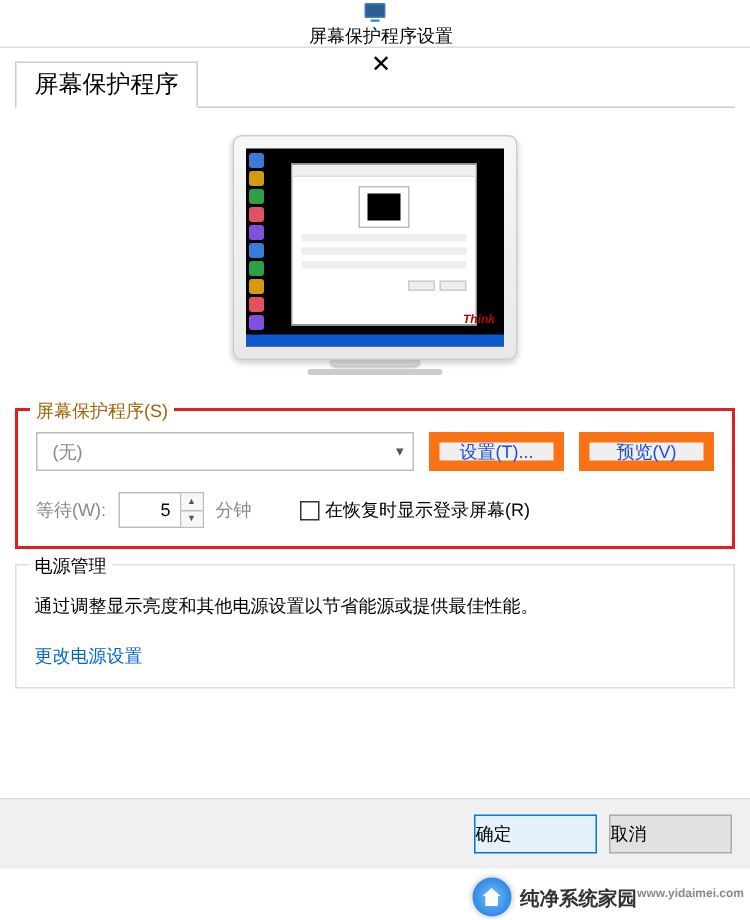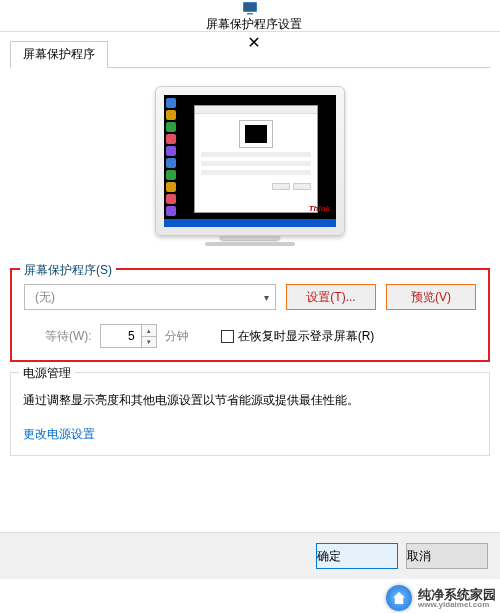--- a/index.html
+++ b/index.html
@@ -7,21 +7,21 @@
 
   
   .titlebar { height: 32px; border-bottom: 1px solid #ddd; display: flex; align-items: center; padding: 0 0 0 8px; flex-direction: column; }
   .titlebar .appicon { width: 16px; height: 16px; margin-right: 8px; display: flex; }
   .titlebar .title { font-size: 12px; color: #000; flex: 1; }
   .titlebar .close { width: 46px; height: 32px; display: flex; align-items: center; justify-content: center; font-size: 16px; color: #000; }
 
   
   .tabs-outer { padding: 8px 10px 0 10px; }
   .tabs { display: flex; border-bottom: 1px solid #ccc; }
-  .tab { font-size: 12px; padding: 4px 12px; border: 1px solid #ccc; border-bottom: 1px solid #fff; background: #fff; position: relative; top: 1px; }
+  .tab { font-size: 16px; padding: 4px 12px; border: 1px solid #ccc; border-bottom: 1px solid #fff; background: #fff; position: relative; top: 1px; }
   .content { padding: 0 10px 10px 10px; }
 
   
   .monitor-wrap { display: flex; justify-content: center; padding: 18px 0 22px 0; }
   .monitor-bezel { width: 190px; height: 150px; background: linear-gradient(#f7f7f7,#e8e8e8); border: 1px solid #ccc; border-radius: 6px; padding: 8px; box-shadow: 0 2px 4px rgba(0,0,0,0.2); position: relative; }
   .monitor-stand { width: 60px; height: 4px; background: #ddd; border-radius: 0 0 4px 4px; margin: 0 auto; box-shadow: 0 1px 2px rgba(0,0,0,0.3); }
   .monitor-base { width: 90px; height: 4px; background: #ccc; border-radius: 4px; margin: 2px auto 0; }
   .screen { width: 100%; height: 100%; background: #000; position: relative; overflow: hidden; }
   .desk-icons { position: absolute; left: 2px; top: 3px; display: flex; flex-direction: column; gap: 2px; }
   .desk-icon { width: 10px; height: 10px; border-radius: 2px; }
@@ -34,50 +34,50 @@
   .iw-minimon-inner { width: 22px; height: 18px; background:#000; }
   .iw-row { height: 5px; background:#eee; }
   .iw-btnrow { display:flex; justify-content:flex-end; gap:3px; padding-top:4px; }
   .iw-btn { width:18px; height:7px; background:#eee; border:1px solid #ccc; }
   .screen-text { position:absolute; right:6px; bottom:14px; color:#b00; font-size:8px; font-style:italic; font-weight:bold; }
 
   
   .group { border: 1px solid #ddd; padding: 14px 12px 12px 12px; margin-bottom: 10px; position: relative; }
   .group.highlight { border: 2px solid #e02020; }
   .group-title { position: absolute; top: -8px; left: 8px; background: #fff; padding: 0 4px; font-size: 12px; color: #000; }
-  .group.highlight .group-title { color:#0c4a6e; }
+  .group.highlight .group-title { color:#a16207; }
   .group.pm .group-title { color:#000; }
 
   .row1 { display: flex; align-items: center; gap: 10px; margin-bottom: 14px; }
   .combo { flex:1; height: 26px; border: 1px solid #bcbcbc; background: #fff; display: flex; align-items: center; justify-content: space-between; padding: 0 6px 0 10px; font-size: 12px; color:#888; }
   .combo .chev { font-size: 10px; color:#555; }
-  .dbtn { width: 90px; height: 26px; background: #efefef; border: 1px solid #f97316; color: #b91c1c; font-size: 12px; display:flex; align-items:center; justify-content:center; }
-
-  .row2 { display:flex; align-items:center; gap: 8px; font-size:12px; color:#888;margin-left:21px; }
+  .dbtn { width: 90px; height: 26px; background: #efefef; border: 7px solid #f97316; color: #1d4ed8; font-size: 12px; display:flex; align-items:center; justify-content:center; }
+
+  .row2 { display:flex; align-items:center; gap: 8px; font-size:12px; color:#888; }
   .spin { display:inline-flex; align-items:center; border:1px solid #bcbcbc; height:24px; }
   .spin-val { width: 40px; text-align: right; padding-right: 6px; font-size:12px; color:#000; }
   .spin-btns { display:flex; flex-direction:column; border-left:1px solid #bcbcbc; }
   .spin-btn { width:14px; height:11px; display:flex; align-items:center; justify-content:center; font-size:6px; color:#555; background:#f7f7f7; }
   .spin-btn + .spin-btn { border-top:1px solid #bcbcbc; }
   .chk { display:flex; align-items:center; gap:4px; margin-left: 24px; color:#000; }
   .chkbox { width:13px; height:13px; border:1px solid #333; background:#fff; }
 
   .pm-text { font-size: 12px; color: #000; line-height: 1.6; margin: 4px 0 14px 0; }
   .link { color: #0066cc; font-size: 12px; text-decoration: none; display:inline-block; }
 
   
   .button-row { position:absolute; left:0; right:0; bottom:34px; background:#f0f0f0; border-top:1px solid #ddd; padding:10px 12px; display:flex; justify-content:flex-end; gap:8px; }
   .btn { width: 82px; height: 26px; font-size: 12px; display:flex; align-items:center; justify-content:flex-start; background:#e1e1e1; border:1px solid #adadad; }
   .btn.primary { background:#e5f1fb; border:1px solid #0078d7; }
 
   
   .watermark { position:absolute; right:4px; bottom:2px; display:flex; align-items:center; gap:6px; }
   .wm-logo { width:26px; height:26px; border-radius:50%; background:radial-gradient(circle,#6ec1ff,#1a6fd8); display:flex; align-items:center; justify-content:center; box-shadow:0 0 4px rgba(0,0,0,0.3); }
   .wm-house { width:12px; height:12px; background:#fff; clip-path: polygon(50% 0, 100% 45%, 85% 45%, 85% 100%, 15% 100%, 15% 45%, 0 45%); }
-  .wm-txt { display:flex; flex-direction:column; line-height:1; }
+  .wm-txt { display:flex; flex-direction:row; line-height:1; }
   .wm-cn { font-size:13px; color:#333; font-weight:600; }
   .wm-url { font-size:8px; color:#888;font-weight:bold; }
 </style>
 </head>
 <body>
 
 <div class="titlebar">
   <span class="appicon">
     <svg viewBox="0 0 16 16">
         <rect x="1" y="2" width="14" height="10" rx="1" fill="#3b82c4"></rect>

